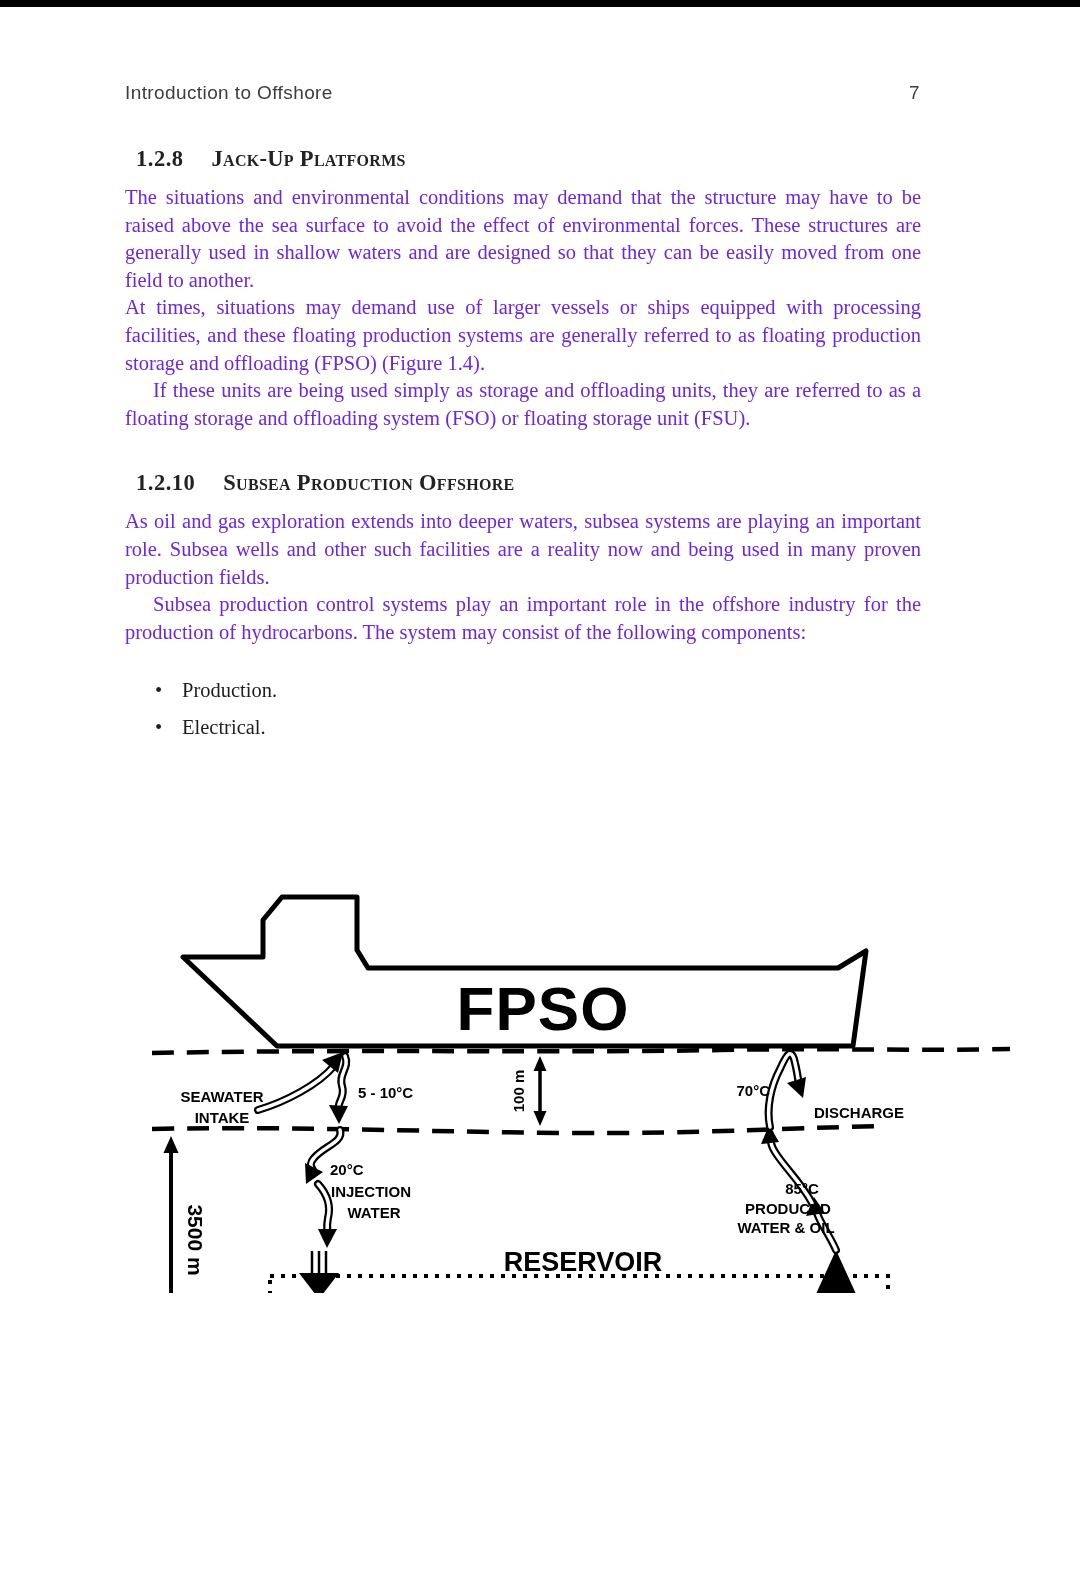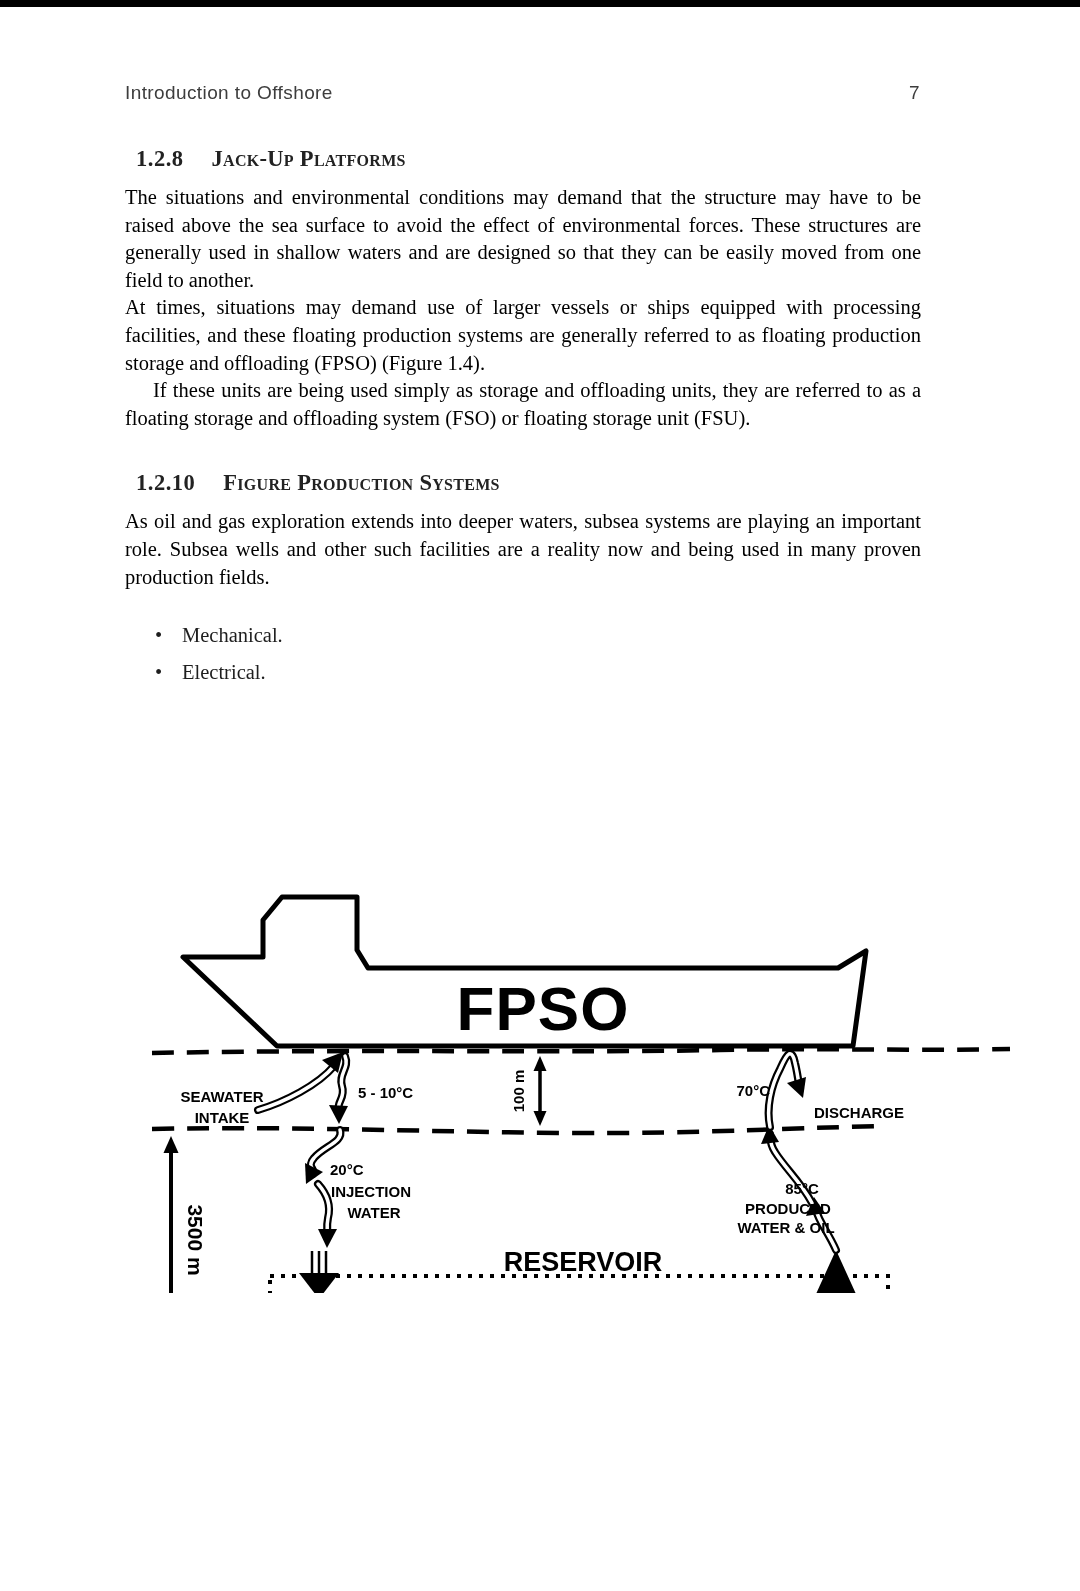--- a/index.html
+++ b/index.html
@@ -12,21 +12,21 @@
            justify-content:space-between;align-items:baseline;
            font-family:"Liberation Sans",sans-serif;font-size:19px;color:#3d3d3d;letter-spacing:.4px;}
 
   
   .content{position:absolute;left:125px;top:146px;width:796px;}
   h2.sec{margin:38px 0 12px 11px;font-size:22.5px;font-weight:bold;color:#222;
          font-family:"Liberation Serif",serif;}
   h2.sec:first-child{margin-top:0;}
   .sec-num{margin-right:28px;letter-spacing:.5px;}
   .sec-title{font-variant:small-caps;letter-spacing:.3px;}
-  .content p{margin:0;font-size:20.5px;line-height:27.6px;text-align:justify;color:#000000;}
+  .content p{margin:0;font-size:20.5px;line-height:27.6px;text-align:justify;color:#6d28d9;}
   .content p.indent{text-indent:28px;}
   ul.bullets{list-style:none;margin:26px 0 0 0;padding:0 0 0 30px;}
   ul.bullets li{position:relative;font-size:20.5px;line-height:37px;padding-left:27px;}
   ul.bullets li .dot{position:absolute;left:0;top:0;}
 
   
   .fig{position:absolute;left:0;top:876px;width:1080px;height:474px;}
   .fig text{font-family:"Liberation Sans",sans-serif;font-weight:bold;fill:#000;}
   .caption{position:absolute;left:125px;top:1376px;font-size:20px;}
   .cap-label{font-family:"Liberation Sans",sans-serif;font-weight:bold;color:#222;}
@@ -61,26 +61,27 @@
   <div class="content">
     <h2 class="sec">
       <span class="sec-num">1.2.8</span><span class="sec-title">Jack-Up Platforms</span>
     </h2>
     <p>The situations and environmental conditions may demand that the structure may have to be raised above the sea surface to avoid the effect of environmental forces. These structures are generally used in shallow waters and are designed so that they can be easily moved from one field to another.</p>
 
     <p>At times, situations may demand use of larger vessels or ships equipped with processing facilities, and these floating production systems are generally referred to as floating production storage and offloading (FPSO) (Figure 1.4).</p>
     <p class="indent">If these units are being used simply as storage and offloading units, they are referred to as a floating storage and offloading system (FSO) or floating storage unit (FSU).</p>
 
     <h2 class="sec">
-      <span class="sec-num">1.2.10</span><span class="sec-title">Figure Production Systems</span>
+      <span class="sec-num">1.2.10</span><span class="sec-title">Subsea Production Offshore</span>
     </h2>
     <p>As oil and gas exploration extends into deeper waters, subsea systems are playing an important role. Subsea wells and other such facilities are a reality now and being used in many proven production fields.</p>
+    <p class="indent">Subsea production control systems play an important role in the offshore industry for the production of hydrocarbons. The system may consist of the following components:</p>
 
     <ul class="bullets">
-      <li><span class="dot">•</span><span>Mechanical.</span></li>
+      <li><span class="dot">•</span><span>Production.</span></li>
       <li><span class="dot">•</span><span>Electrical.</span></li>
     </ul>
   </div>
 
   <svg class="fig" viewBox="0 876 1080 474">
 
     <g>
       <path d="M183,957 L263,957 L263,920 L282,897 L357,897 L357,950 L368,968 L838,968 L866,951 L853,1046 L277,1046 Z" fill="#ffffff" stroke="#000" stroke-width="5" stroke-linejoin="round"></path>
       <text x="543" y="1030" font-size="62" text-anchor="middle" letter-spacing="1">FPSO</text>
     </g>

